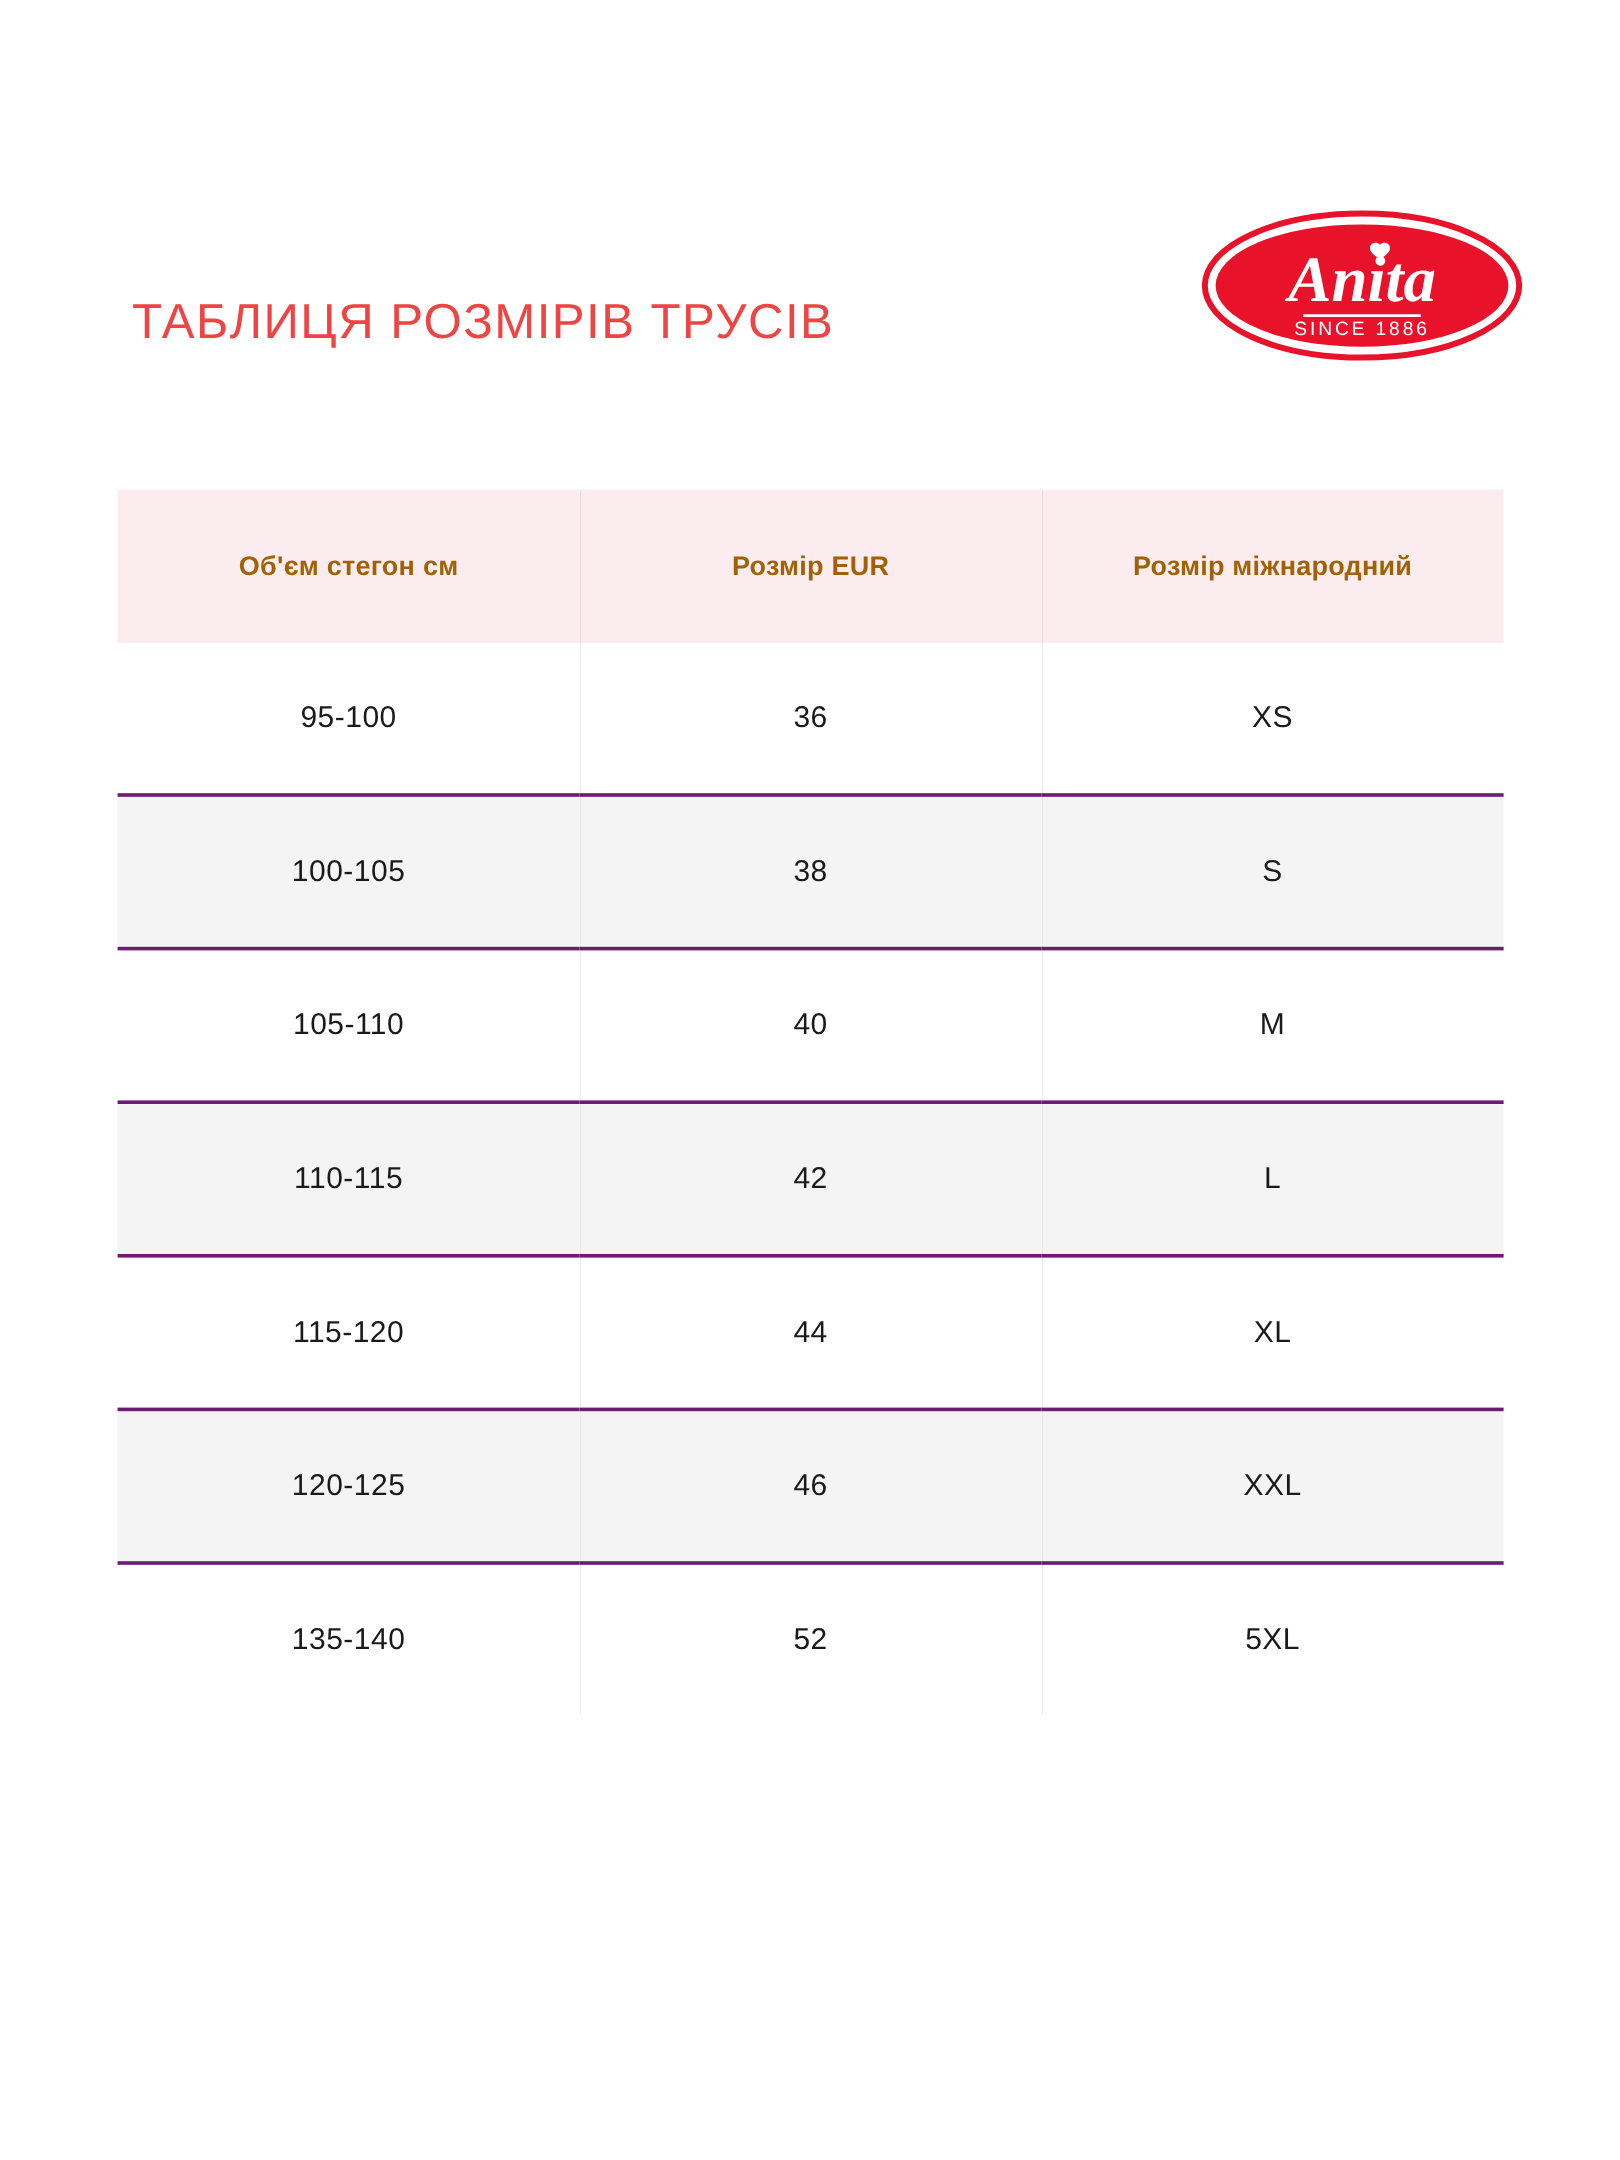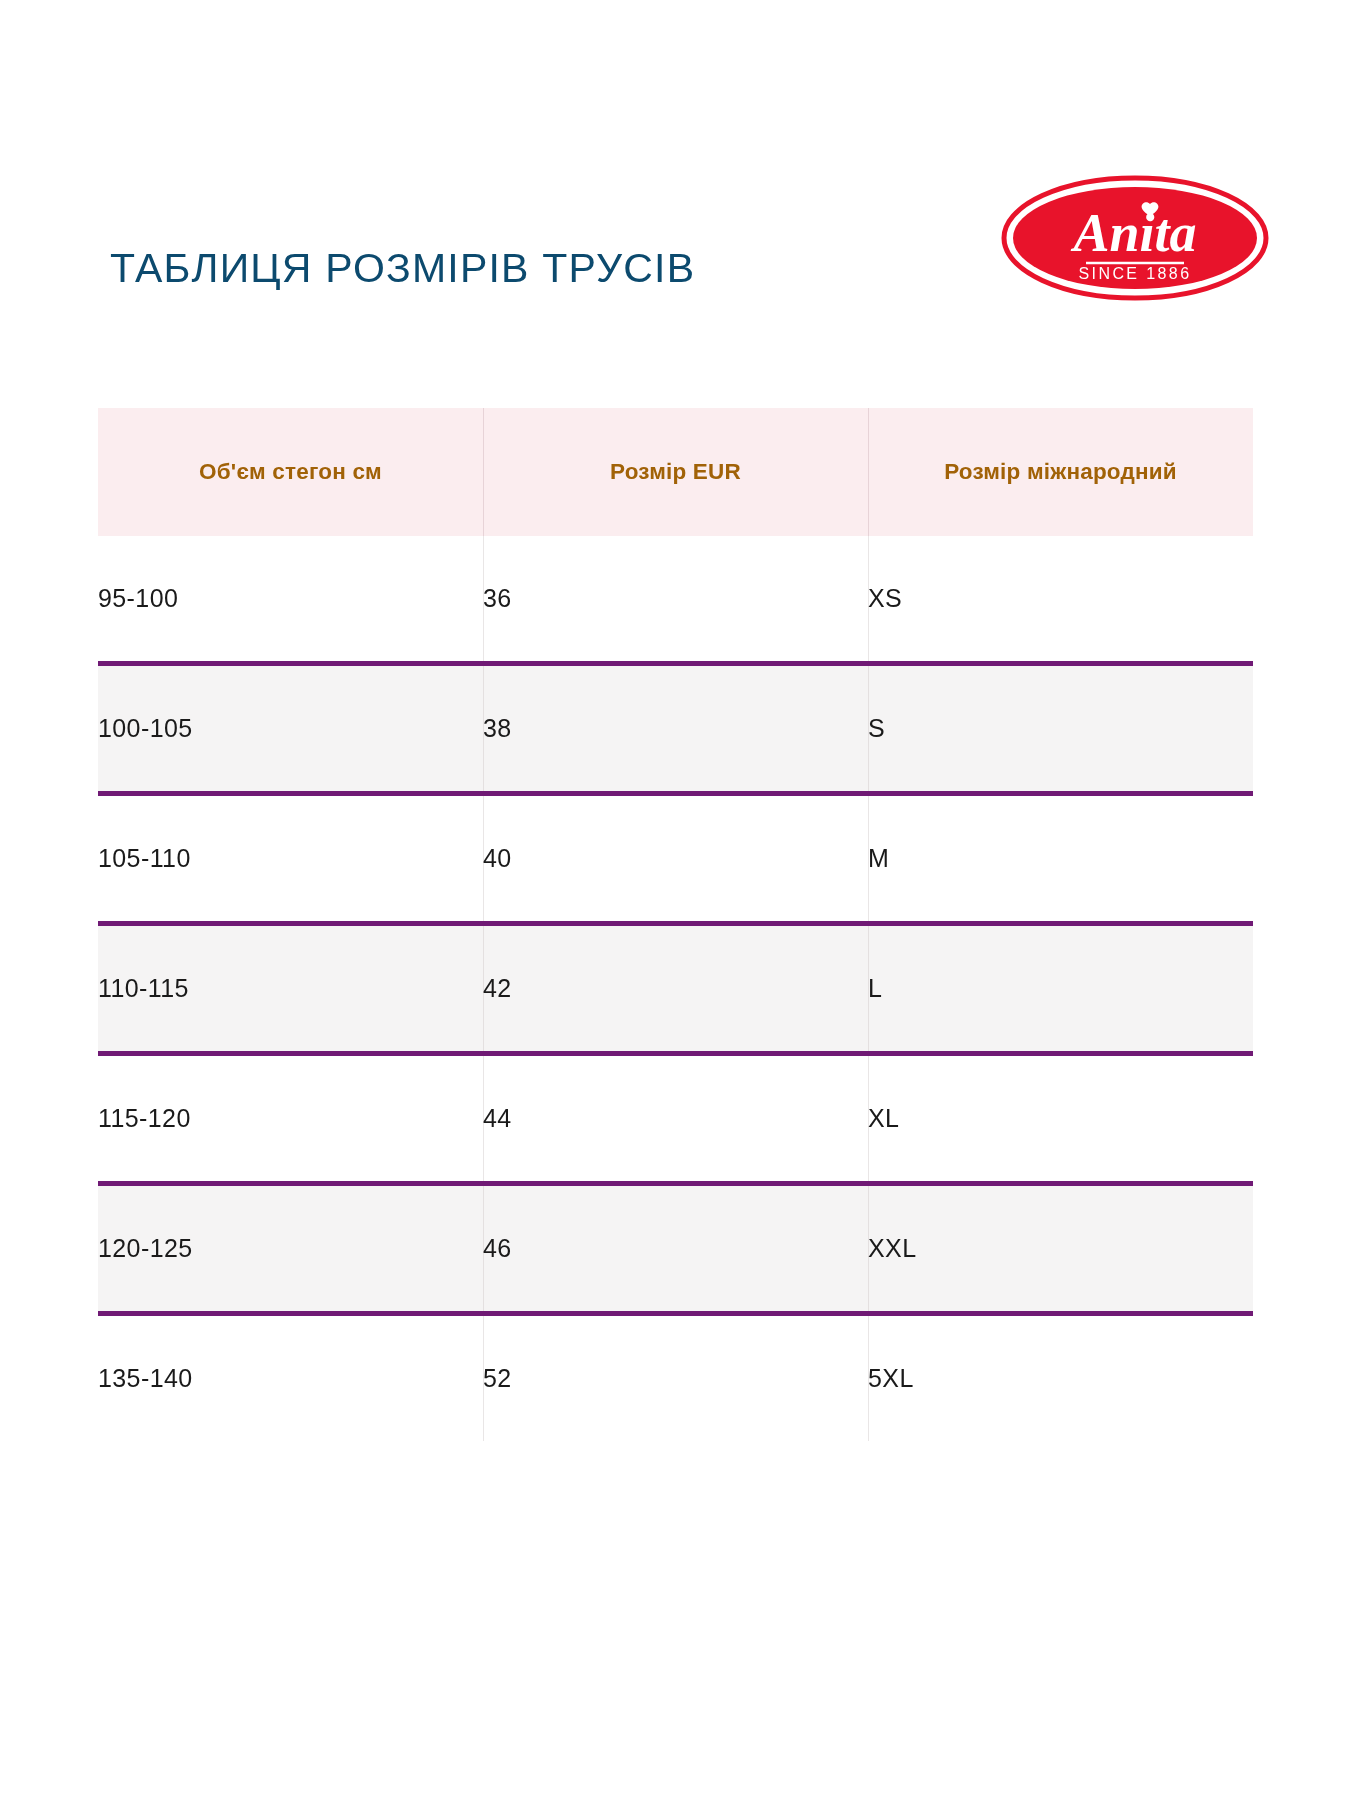--- a/index.html
+++ b/index.html
@@ -31,21 +31,21 @@
     width: 1350px;
     height: 150px;
   }
   .page-title {
     position: absolute;
     left: 110px;
     top: 155px;
     font-size: 41px;
     letter-spacing: 1.2px;
     font-weight: 400;
-    color: #0c4a6e;
+    color: #ef4444;
     white-space: nowrap;
   }
 
   
   .logo {
     position: absolute;
     left: 1000px;
     top: 83px;
     width: 270px;
     height: 130px;
@@ -80,40 +80,40 @@
     letter-spacing: 0.2px;
   }
   table.size-table thead th.divider-left {
     box-shadow: inset 1px 0 0 #e7d3d7;
   }
 
   table.size-table tbody td {
     height: 125px;
     font-size: 25px;
     font-weight: 400;
-    text-align: left;
+    text-align: center;
     vertical-align: middle;
     padding: 0;
     color: #1a1a1a;
     letter-spacing: 0.4px;
   }
   table.size-table tbody tr.odd td {
     background: #ffffff;
   }
   table.size-table tbody tr.even td {
     background: #f5f4f4;
   }
   table.size-table tbody td.divider-left {
     box-shadow: inset 1px 0 0 #e4e0e0;
   }
   table.size-table tbody tr.odd td.divider-left {
     box-shadow: inset 1px 0 0 #e9e6e6;
   }
   table.size-table tbody tr + tr td {
-    border-top: 5px solid #701a75;
+    border-top: 3px solid #701a75;
   }
   table.size-table thead th + th,
   table.size-table tbody td + td {
     
   }
 </style>
 </head>
 <body>
 
 <div class="page">

